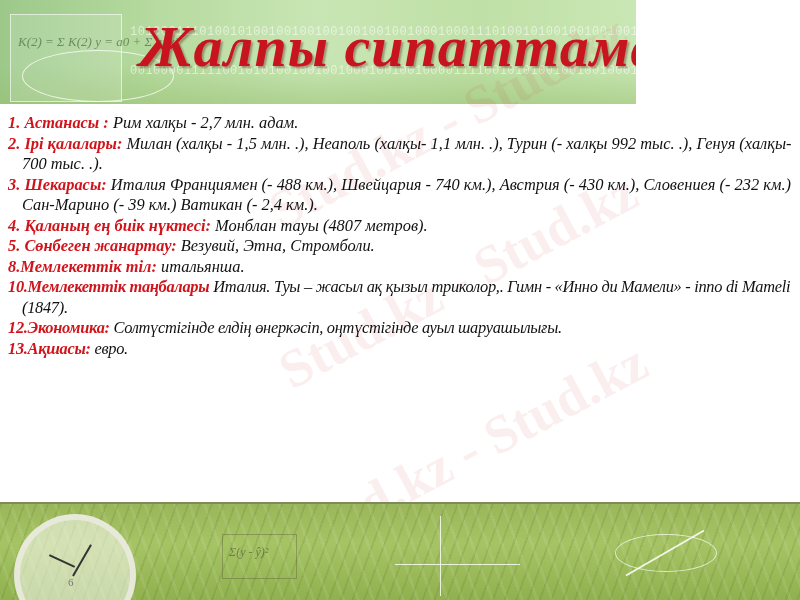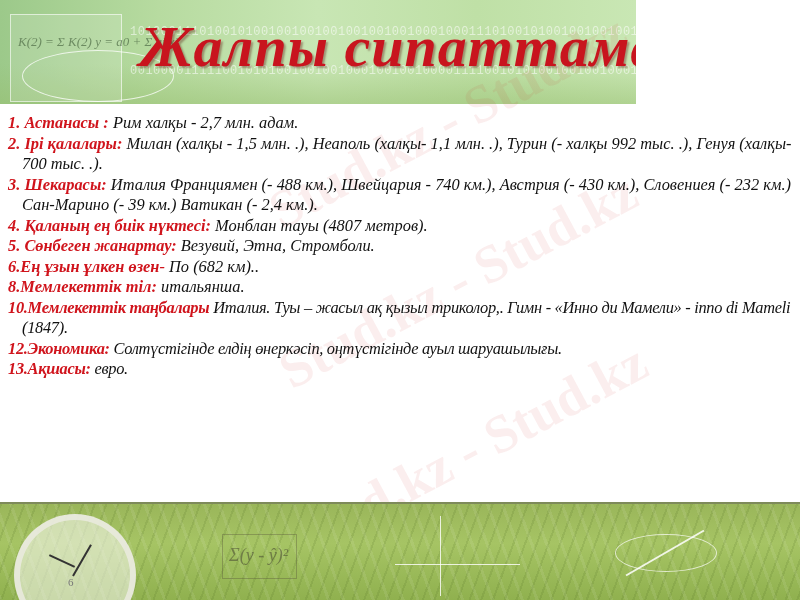--- a/index.html
+++ b/index.html
@@ -64,21 +64,21 @@
       position: absolute; left: 14px; top: 10px; width: 110px; height: 110px;
       border-radius: 50%; border: 6px solid rgba(235,235,225,0.85);
       background: rgba(250,250,245,0.55);
     }
     .clock .hand1 { position: absolute; left: 52px; top: 20px; width: 2px; height: 36px; background: #333; transform: rotate(30deg); transform-origin: bottom; }
     .clock .hand2 { position: absolute; left: 28px; top: 40px; width: 28px; height: 2px; background: #333; transform: rotate(25deg); }
     .clock .num { position: absolute; left: 48px; top: 56px; font-size: 11px; color: #777; }
     .sigma-box {
       position: absolute; left: 222px; top: 30px; width: 75px; height: 45px;
       border: 1px solid rgba(90,90,60,0.4);
-      font-family: "Liberation Serif", serif; font-style: italic; font-size: 18px;
+      font-family: "Liberation Serif", serif; font-style: italic; font-size: 12px;
       color: rgba(70,70,50,0.55); padding: 10px 6px; box-sizing: border-box;
     }
     .graph {
       position: absolute; left: 410px; top: 30px; width: 100px; height: 36px;
       border: 1px solid rgba(255,255,255,0.7); border-radius: 50%;
     }
     .graph-line { position: absolute; left: 416px; top: 48px; width: 90px; height: 2px; background: rgba(255,255,255,0.85); transform: rotate(-30deg); }
     .graph-axis { position: absolute; left: 395px; top: 60px; width: 125px; height: 1px; background: rgba(255,255,255,0.8); }
     .graph-vaxis { position: absolute; left: 440px; top: 12px; width: 1px; height: 80px; background: rgba(255,255,255,0.8); }
     .watermark {
@@ -110,21 +110,20 @@
 <div class="watermark" style="left:250px; top:90px;">Stud.kz - Stud.kz</div>
 <div class="watermark" style="left:260px; top:250px;">Stud.kz - Stud.kz</div>
 <div class="watermark" style="left:270px; top:420px;">Stud.kz - Stud.kz</div>
 
 <div class="content">
   <p class="item"><span class="label">1. Астанасы :</span><span> Рим халқы - 2,7 млн. адам.</span></p>
   <p class="item"><span class="label">2. Ірі қалалары:</span><span> Милан (халқы - 1,5 млн. .), Неаполь (халқы- 1,1 млн. .), Турин (- халқы 992 тыс. .), Генуя (халқы- 700 тыс. .).</span></p>
   <p class="item"><span class="label">3. Шекарасы:</span><span> Италия Франциямен (- 488 км.), Швейцария - 740 км.), Австрия (- 430 км.), Словениея (- 232 км.) Сан-Марино (- 39 км.)  Ватикан (- 2,4 км.).</span></p>
   <p class="item"><span class="label">4. Қаланың ең биік нүктесі:</span><span>  Монблан тауы (4807 метров).</span></p>
   <p class="item"><span class="label">5. Сөнбеген жанартау:</span><span> Везувий, Этна, Стромболи.</span></p>
-  <p class="item"><span class="label">6.Ең ұзын ұлкен өзен-</span><span> По (682 км)..</span></p>
   <p class="item"><span class="label">8.Мемлекеттік тіл:</span><span> итальянша.</span></p>
   <p class="item narrow"><span class="label">10.Мемлекеттік таңбалары</span><span> Италия. Туы – жасыл ақ қызыл триколор,. Гимн - «Инно ди Мамели» - inno di Mameli (1847).</span></p>
   <p class="item narrow"><span class="label">12.Экономика:</span><span> Солтүстігінде елдің өнеркәсіп, оңтүстігінде ауыл шаруашылығы.</span></p>
   <p class="item narrow"><span class="label">13.Ақшасы:</span><span> евро.</span></p>
 </div>
 
 <div class="footer">
   <div class="stripes"></div>
   <div class="clock">
     <div class="hand1"></div>

